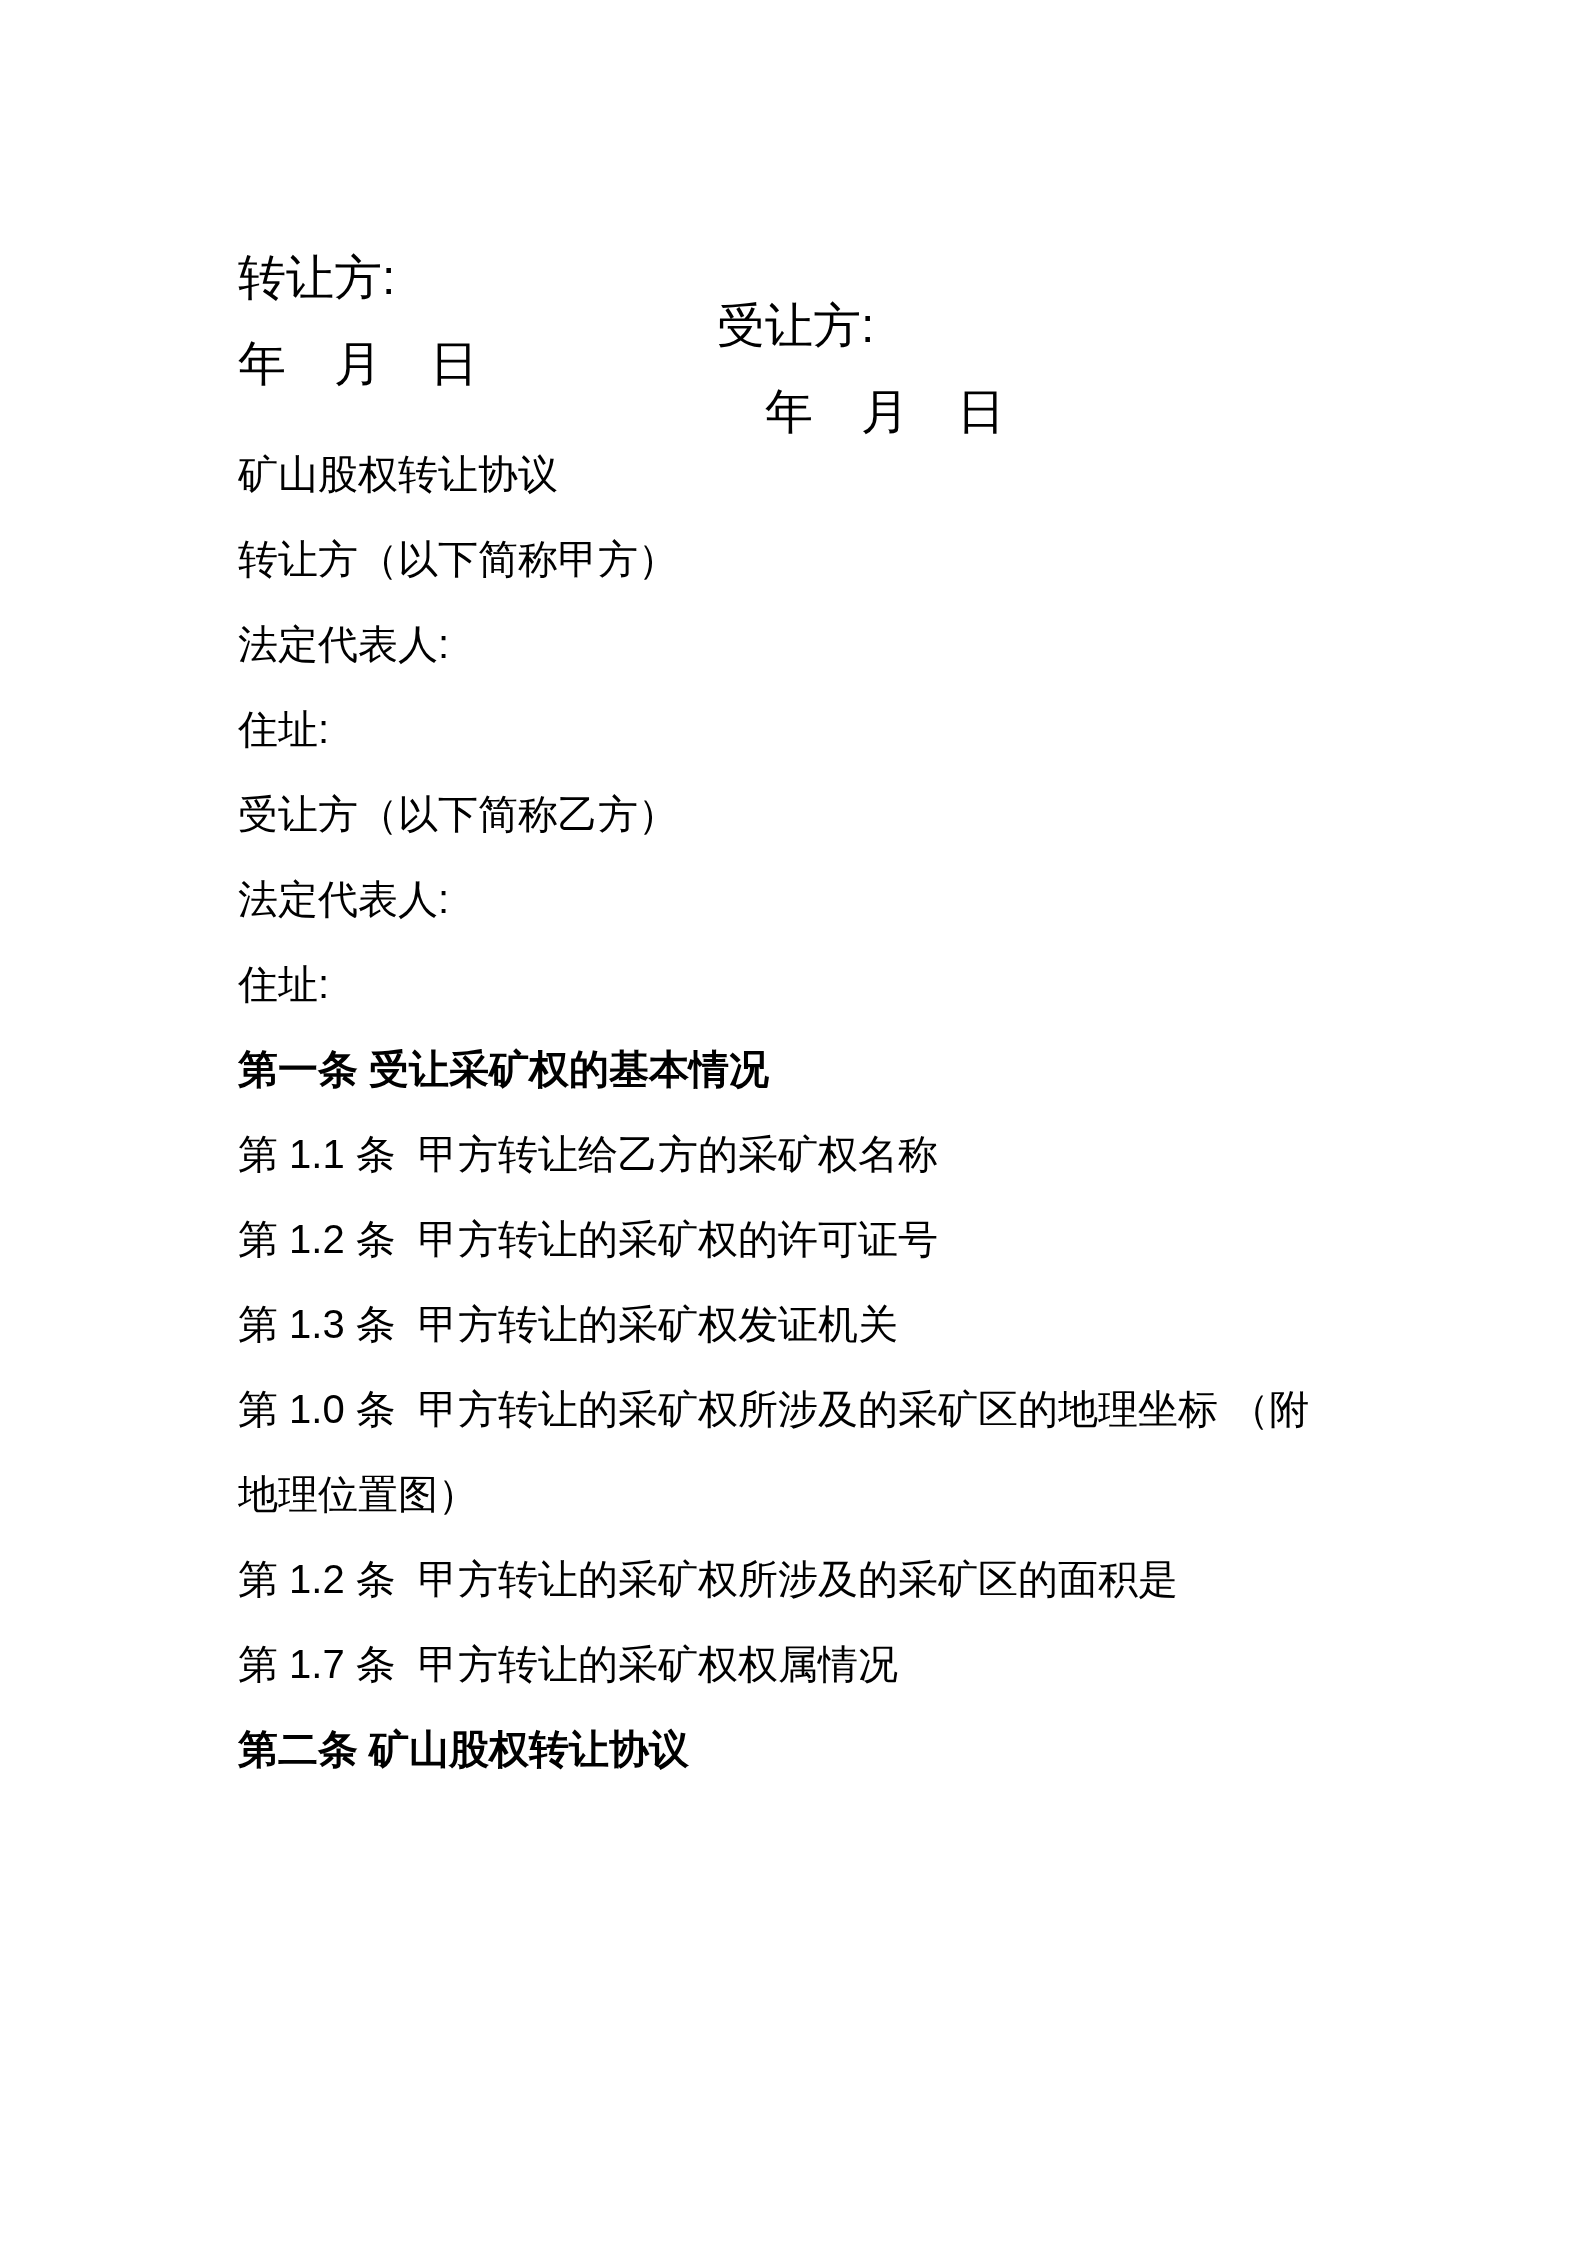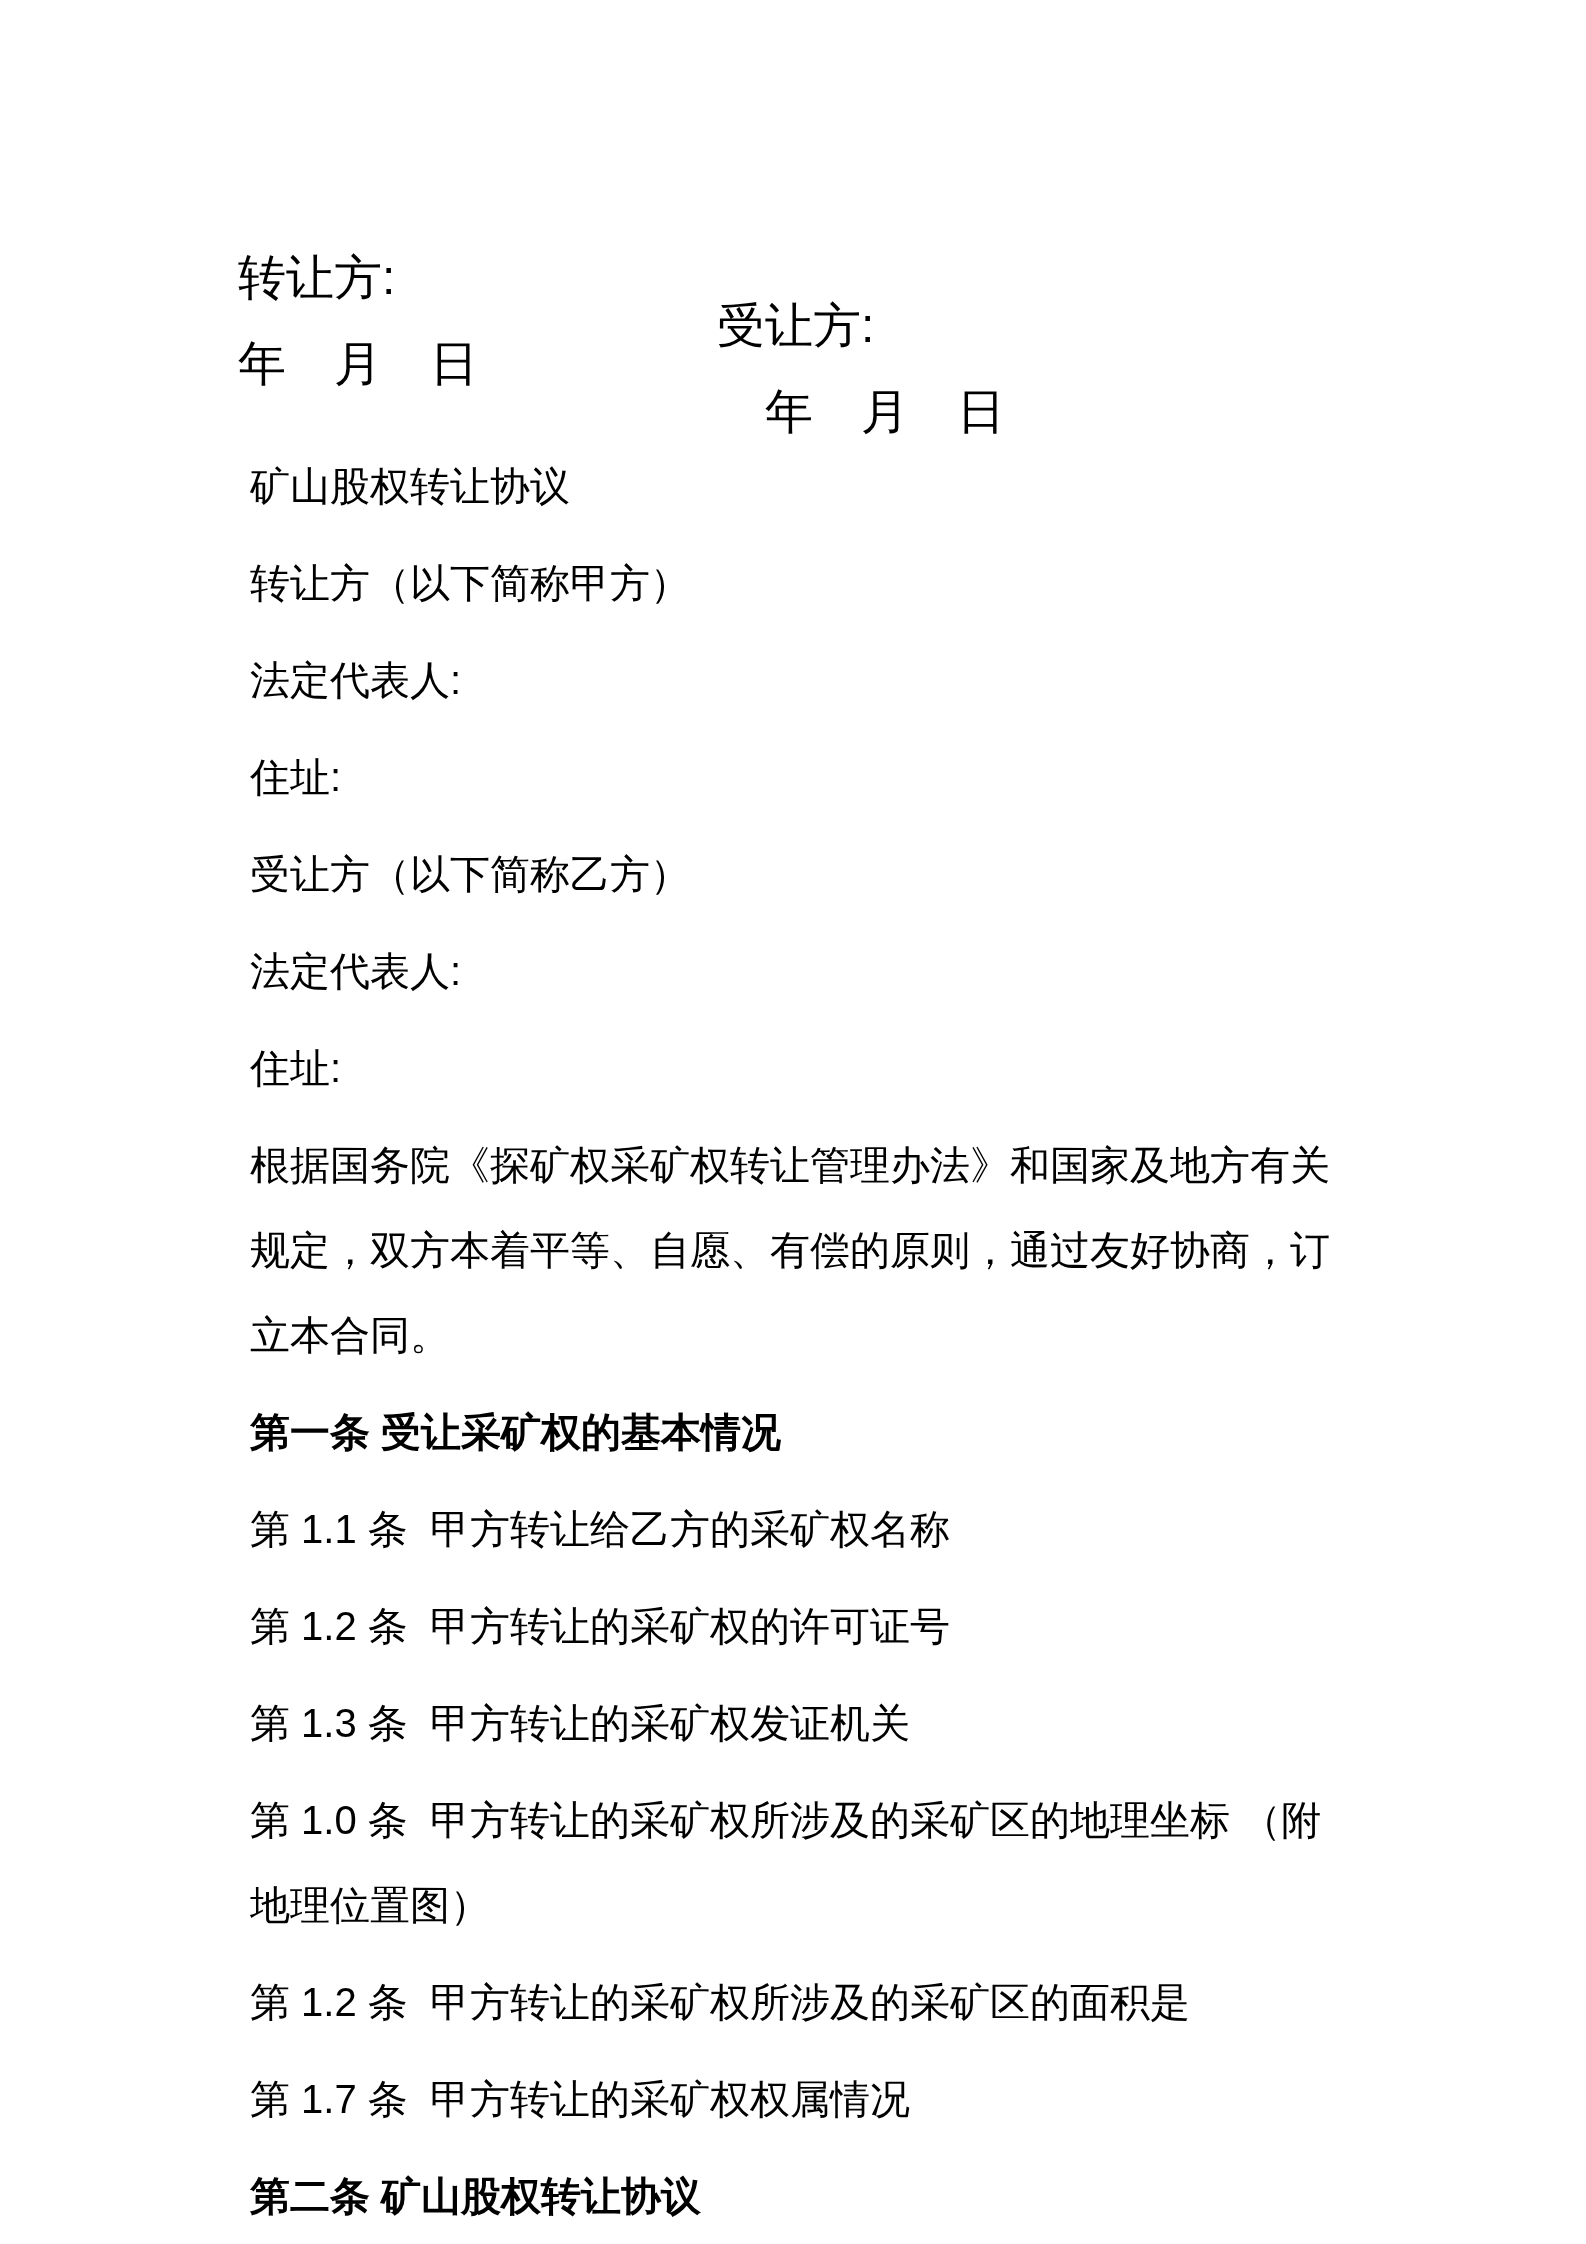--- a/index.html
+++ b/index.html
@@ -44,21 +44,21 @@
     left: 527px;
   }
   .doc {
     position: absolute;
     top: 432px;
     left: 238px;
     width: 1108px;
     font-size: 40px;
   }
   .doc p {
-    margin: 12px;
+    margin: 0;
     line-height: 85px;
     white-space: pre-wrap;
     font-weight: 400;
   }
   .doc p.bold {
     font-weight: 700;
   }
 </style>
 </head>
 <body>
@@ -76,21 +76,20 @@
   </div>
 
   <div class="doc">
     <p>矿山股权转让协议</p>
     <p>转让方（以下简称甲方）</p>
     <p>法定代表人:</p>
     <p>住址:</p>
     <p>受让方（以下简称乙方）</p>
     <p>法定代表人:</p>
     <p>住址:</p>
-    <p>根据国务院《探矿权采矿权转让管理办法》和国家及地方有关规定，双方本着平等、自愿、有偿的原则，通过友好协商，订立本合同。</p>
     <p class="bold">第一条 受让采矿权的基本情况</p>
     <p>第 1.1 条  甲方转让给乙方的采矿权名称</p>
     <p>第 1.2 条  甲方转让的采矿权的许可证号</p>
     <p>第 1.3 条  甲方转让的采矿权发证机关</p>
     <p>第 1.0 条  甲方转让的采矿权所涉及的采矿区的地理坐标 （附地理位置图）</p>
     <p>第 1.2 条  甲方转让的采矿权所涉及的采矿区的面积是</p>
     <p>第 1.7 条  甲方转让的采矿权权属情况</p>
     <p class="bold">第二条 矿山股权转让协议</p>
   </div>
 

